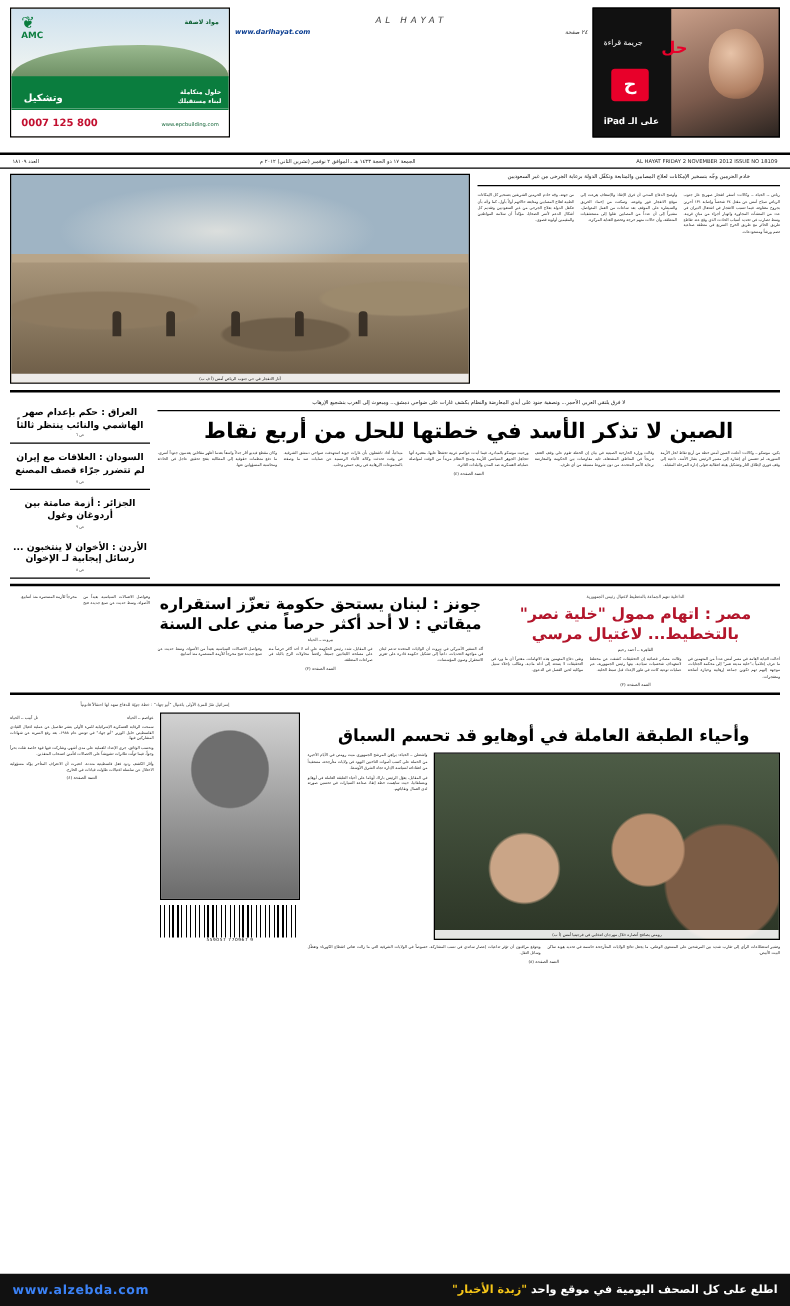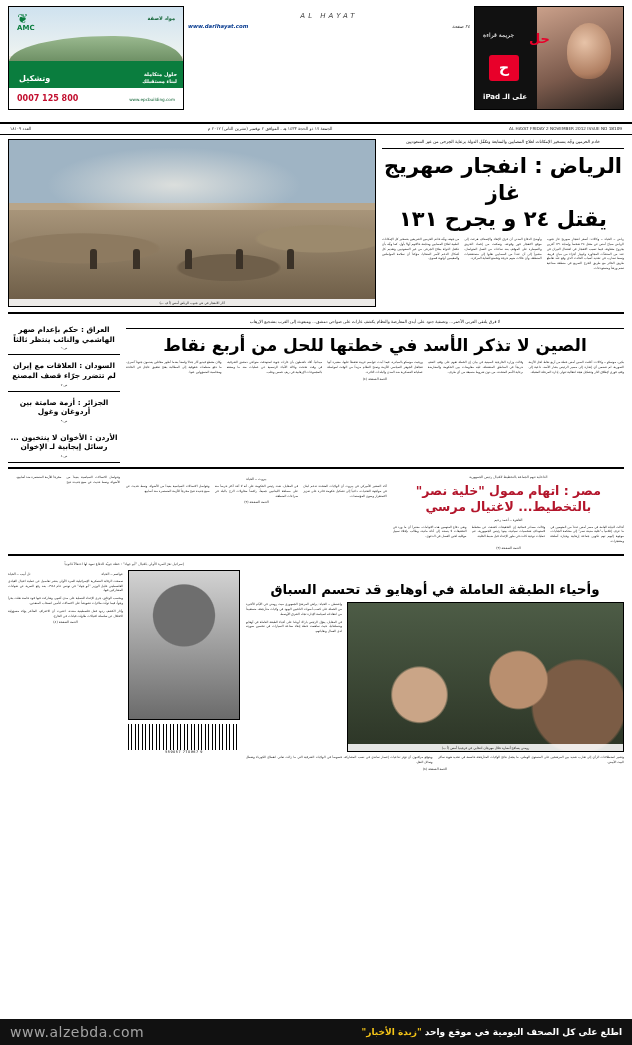--- a/index.html
+++ b/index.html
@@ -273,21 +273,21 @@
     font-size:13.5px; font-weight:bold; text-align:center; line-height:1.35;
     letter-spacing:-0.3px;
   }
   
   .footer {
     position:absolute; left:0; right:0; bottom:0; height:26px;
     background:#111; color:#fff;
     display:flex; align-items:center; justify-content:space-between;
     padding:0 10px;
   }
-  .footer .url { color:#a3a3a3; font-size:14px; font-weight:normal; letter-spacing:0.5px; }
+  .footer .url { color:#3b82f6; font-size:10px; font-weight:bold; letter-spacing:0.5px; }
   .footer .msg { font-size:9px; font-weight:bold; }
   .footer .msg b { color:#f5c518; }
   .cont { font-size:3.3px; text-align:center; color:#222; margin-top:2px; }
 </style>
 </head>
 <body>
 
 <div class="page">
 
   <div class="masthead">
@@ -337,24 +337,20 @@
     <span>العدد ١٨١٠٩</span>
   </div>
   <div class="hr1"></div>
 
   <div class="content">
 
     <div class="lead">
 
       <div class="lead-text">
         <div class="kicker">خادم الحرمين وجّه بتسخير الإمكانات لعلاج المصابين والمتابعة وتكفّل الدولة برعاية الجرحى من غير السعوديين</div>
-        <div class="arabic-head lead-head">
-          <span>الرياض : انفجار صهريج غاز</span>
-          <span class="l2">يقتل ٢٤ و يجرح ١٣١</span>
-        </div>
         <div class="lead-cols">
           <div class="blocktxt">رياض ــ الحياة ــ وكالات: أسفر انفجار صهريج غاز جنوب الرياض صباح أمس عن مقتل ٢٤ شخصاً وإصابة ١٣١ آخرين بجروح متفاوتة، فيما تسبب الانفجار في اشتعال النيران في عدد من المنشآت المجاورة وانهيار أجزاء من مبانٍ قريبة، وسط تضارب في تحديد أسباب الحادث الذي وقع عند تقاطع طريق الحائر مع طريق الخرج السريع في منطقة صناعية تضم ورشاً ومستودعات.</div>
           <div class="blocktxt">وأوضح الدفاع المدني أن فرق الإنقاذ والإسعاف هرعت إلى موقع الانفجار فور وقوعه، وتمكنت من إخماد الحريق والسيطرة على الموقف بعد ساعات من العمل المتواصل، مشيراً إلى أن عدداً من المصابين نقلوا إلى مستشفيات المنطقة، وأن حالات منهم حرجة وتخضع للعناية المركزة.</div>
           <div class="blocktxt">من جهته، وجّه خادم الحرمين الشريفين بتسخير كل الإمكانات الطبية لعلاج المصابين ومتابعة حالاتهم أولاً بأول، كما وجّه بأن تتكفل الدولة بعلاج الجرحى من غير السعوديين وتقديم كل أشكال الدعم لأسر الضحايا، مؤكداً أن سلامة المواطنين والمقيمين أولوية قصوى.</div>
         </div>
       </div>
 
       <div class="lead-photo">
         <div class="smoke"></div>
         <div class="rubble"></div>
@@ -417,20 +413,24 @@
         <div class="byline">القاهرة ــ أحمد رحيم</div>
         <div class="cols5">
           <div class="blocktxt">أحالت النيابة العامة في مصر أمس عدداً من المتهمين في ما عرف إعلامياً بـ"خلية مدينة نصر" إلى محكمة الجنايات، موجهة إليهم تهم تكوين جماعة إرهابية وحيازة أسلحة ومتفجرات.</div>
           <div class="blocktxt">وقالت مصادر قضائية إن التحقيقات كشفت عن مخطط لاستهداف شخصيات سيادية، بينها رئيس الجمهورية، عبر عمليات نوعية كانت في طور الإعداد قبل ضبط الخلية.</div>
           <div class="blocktxt">ونفى دفاع المتهمين هذه الاتهامات، معتبراً أن ما ورد في التحقيقات لا يستند إلى أدلة مادية، وطالب بإخلاء سبيل موكليه لحين الفصل في الدعوى.</div>
         </div>
         <div class="cont">التتمة الصفحة (٣)</div>
       </div>
 
       <div class="col-b">
+        <div class="arabic-head h3">
+          <span>جونز : لبنان يستحق حكومة تعزّز استقراره</span><br>
+          <span>ميقاتي : لا أحد أكثر حرصاً مني على السنة</span>
+        </div>
         <div class="byline">بيروت ــ الحياة</div>
         <div class="cols5">
           <div class="blocktxt">أكد السفير الأميركي في بيروت أن الولايات المتحدة تدعم لبنان في مواجهة التحديات، داعياً إلى تشكيل حكومة قادرة على تعزيز الاستقرار وصون المؤسسات.</div>
           <div class="blocktxt">في المقابل، شدد رئيس الحكومة على أنه لا أحد أكثر حرصاً منه على مصلحة اللبنانيين جميعاً، رافضاً محاولات الزج بالبلد في صراعات المنطقة.</div>
           <div class="blocktxt">وتتواصل الاتصالات السياسية بعيداً من الأضواء، وسط حديث عن صيغ جديدة تتيح مخرجاً للأزمة المستمرة منذ أسابيع.</div>
         </div>
         <div class="cont">التتمة الصفحة (٣)</div>
       </div>
 
       <div class="col-c">

